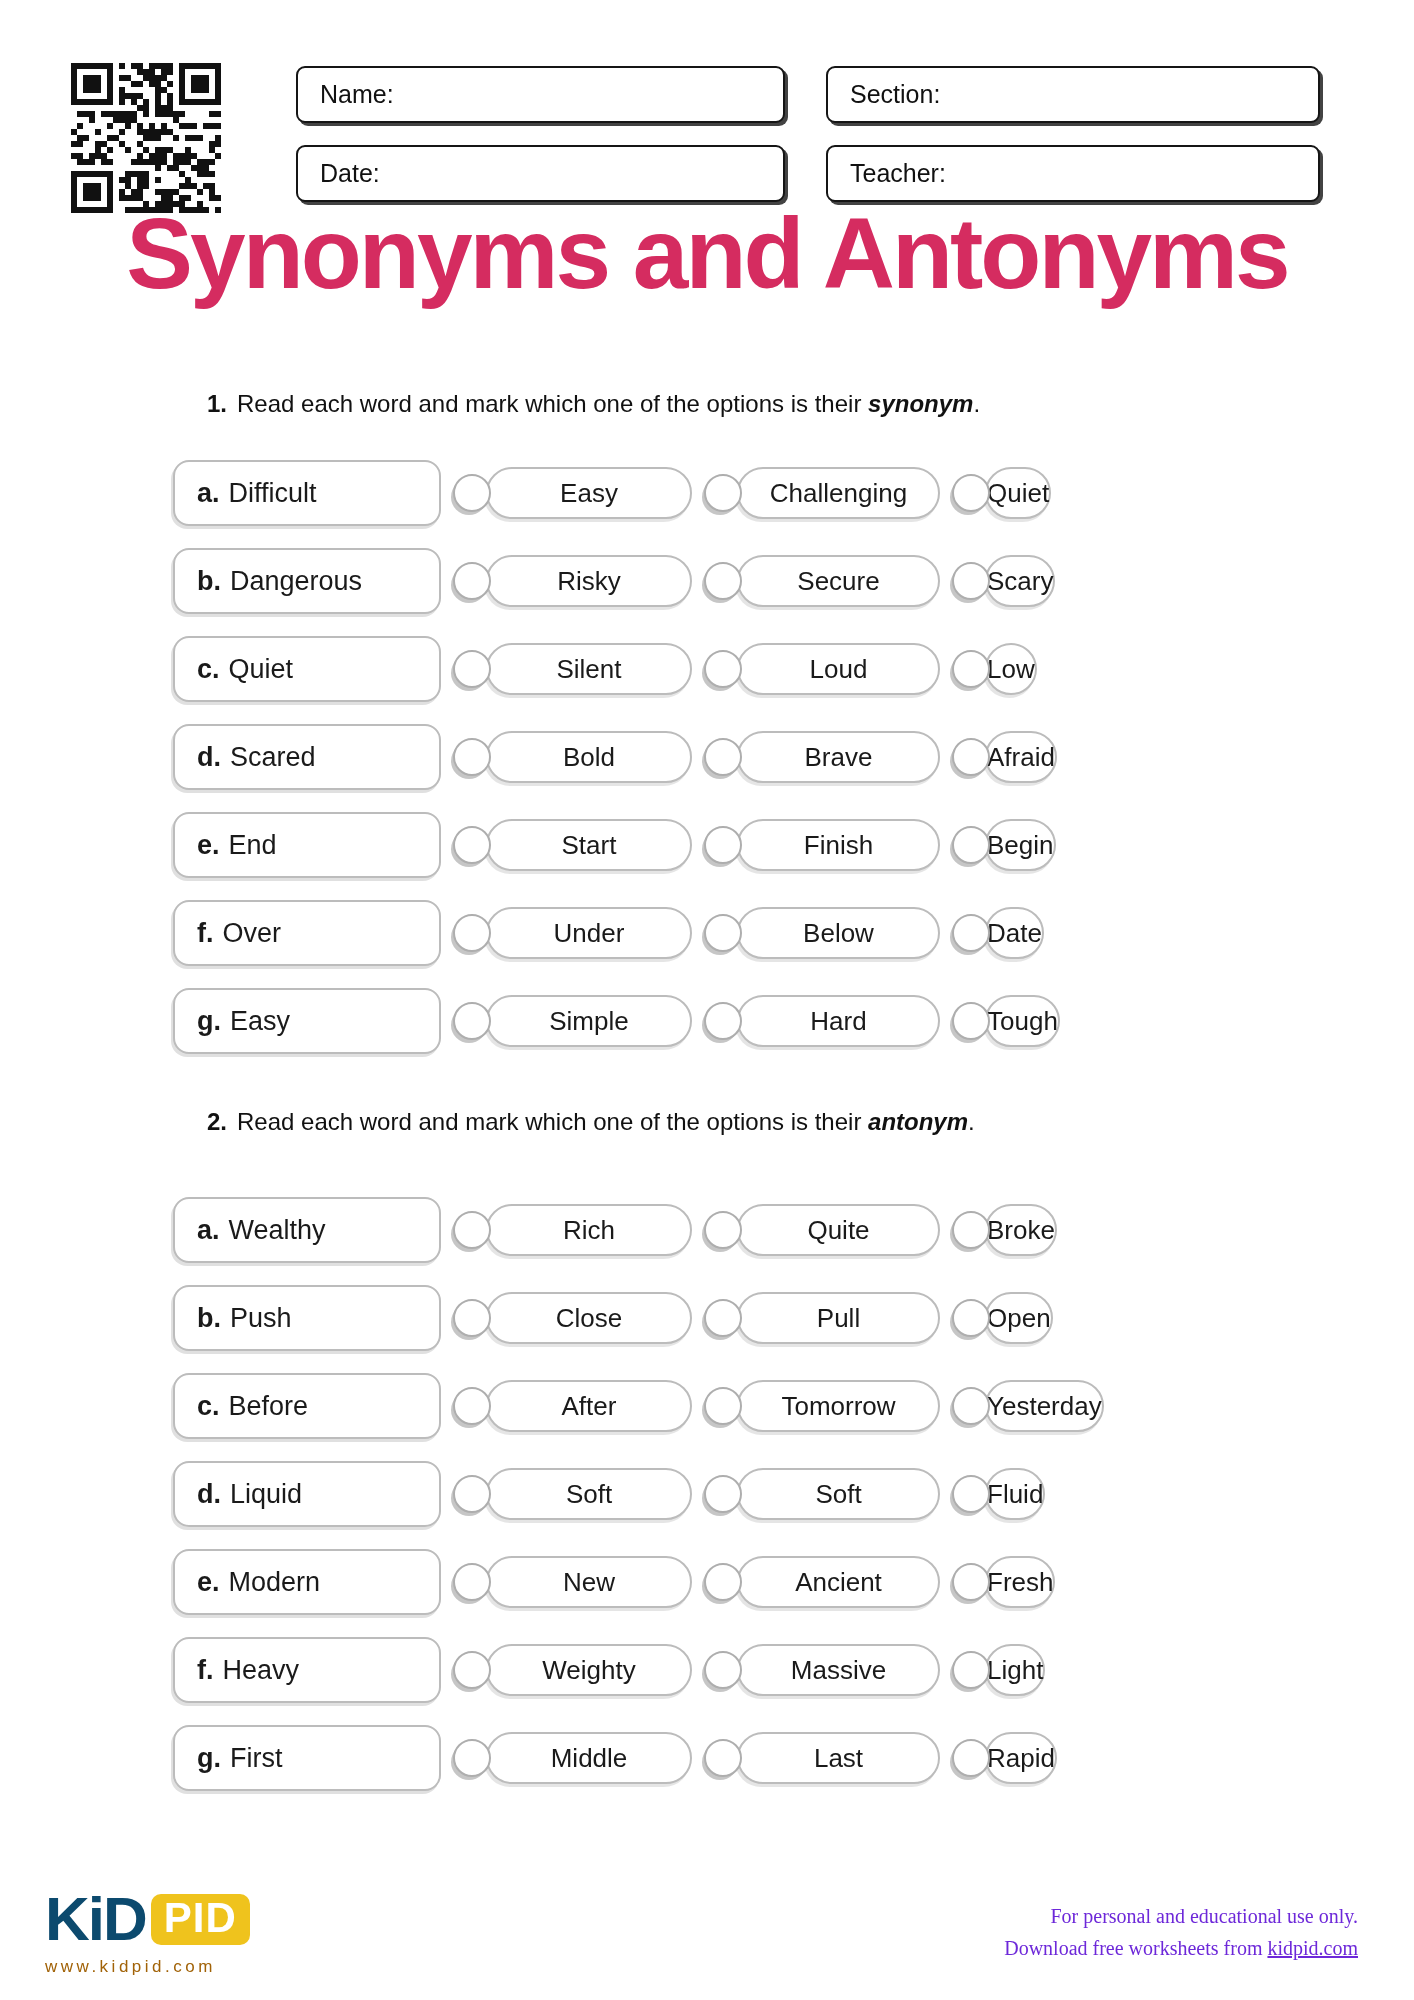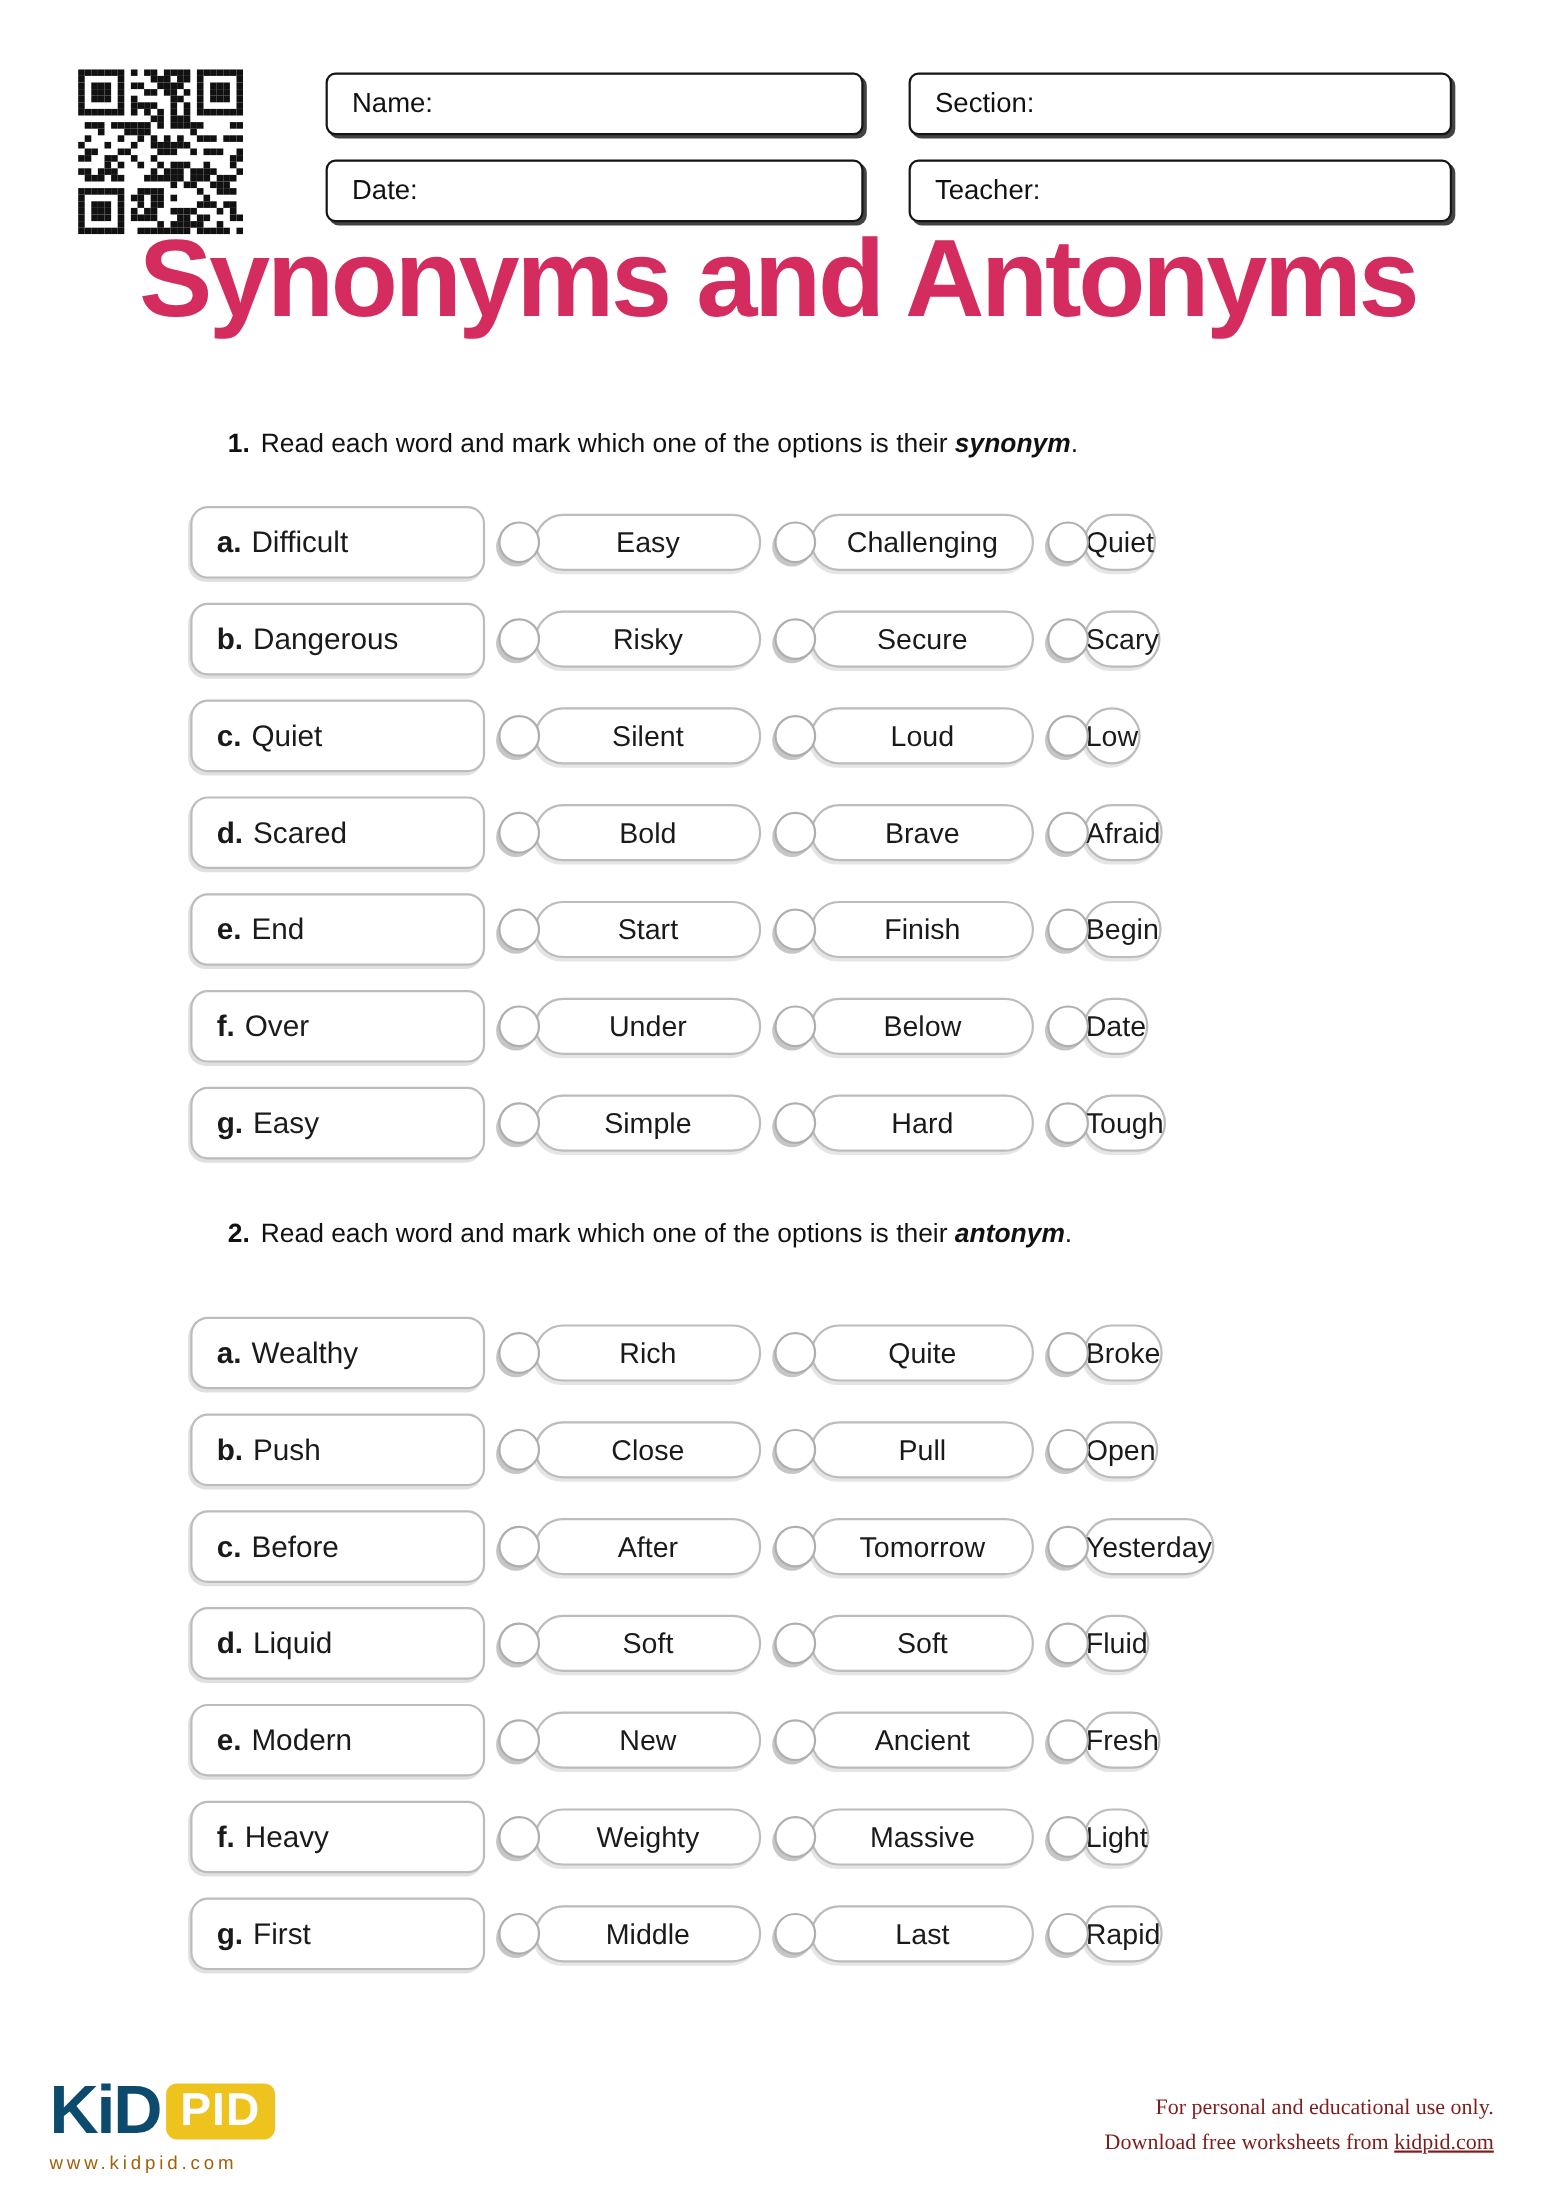--- a/index.html
+++ b/index.html
@@ -87,21 +87,21 @@
     padding:3px 13px 6px 13px;border-radius:10px;line-height:1;
   }
   .logo-url{
     margin-top:7px;
     font-size:17px;font-weight:500;letter-spacing:3.5px;color:#a16207;
   }
   .note{
     position:absolute;right:56px;top:1900px;
     text-align:right;
     font-family:"Liberation Serif",serif;
-    font-size:20px;line-height:1.6;color:#7f1d1d;
+    font-size:20px;line-height:1.6;color:#6d28d9;
   }
   .note .link{text-decoration:underline;cursor:pointer;}
 </style>
 </head>
 <body>
 
 <div class="page">
 
   <div class="qr" id="qr"><svg xmlns="http://www.w3.org/2000/svg" width="150" height="150" viewBox="0 0 150 150">
         <rect x="0" y="0" width="6" height="6" fill="#111"></rect>

